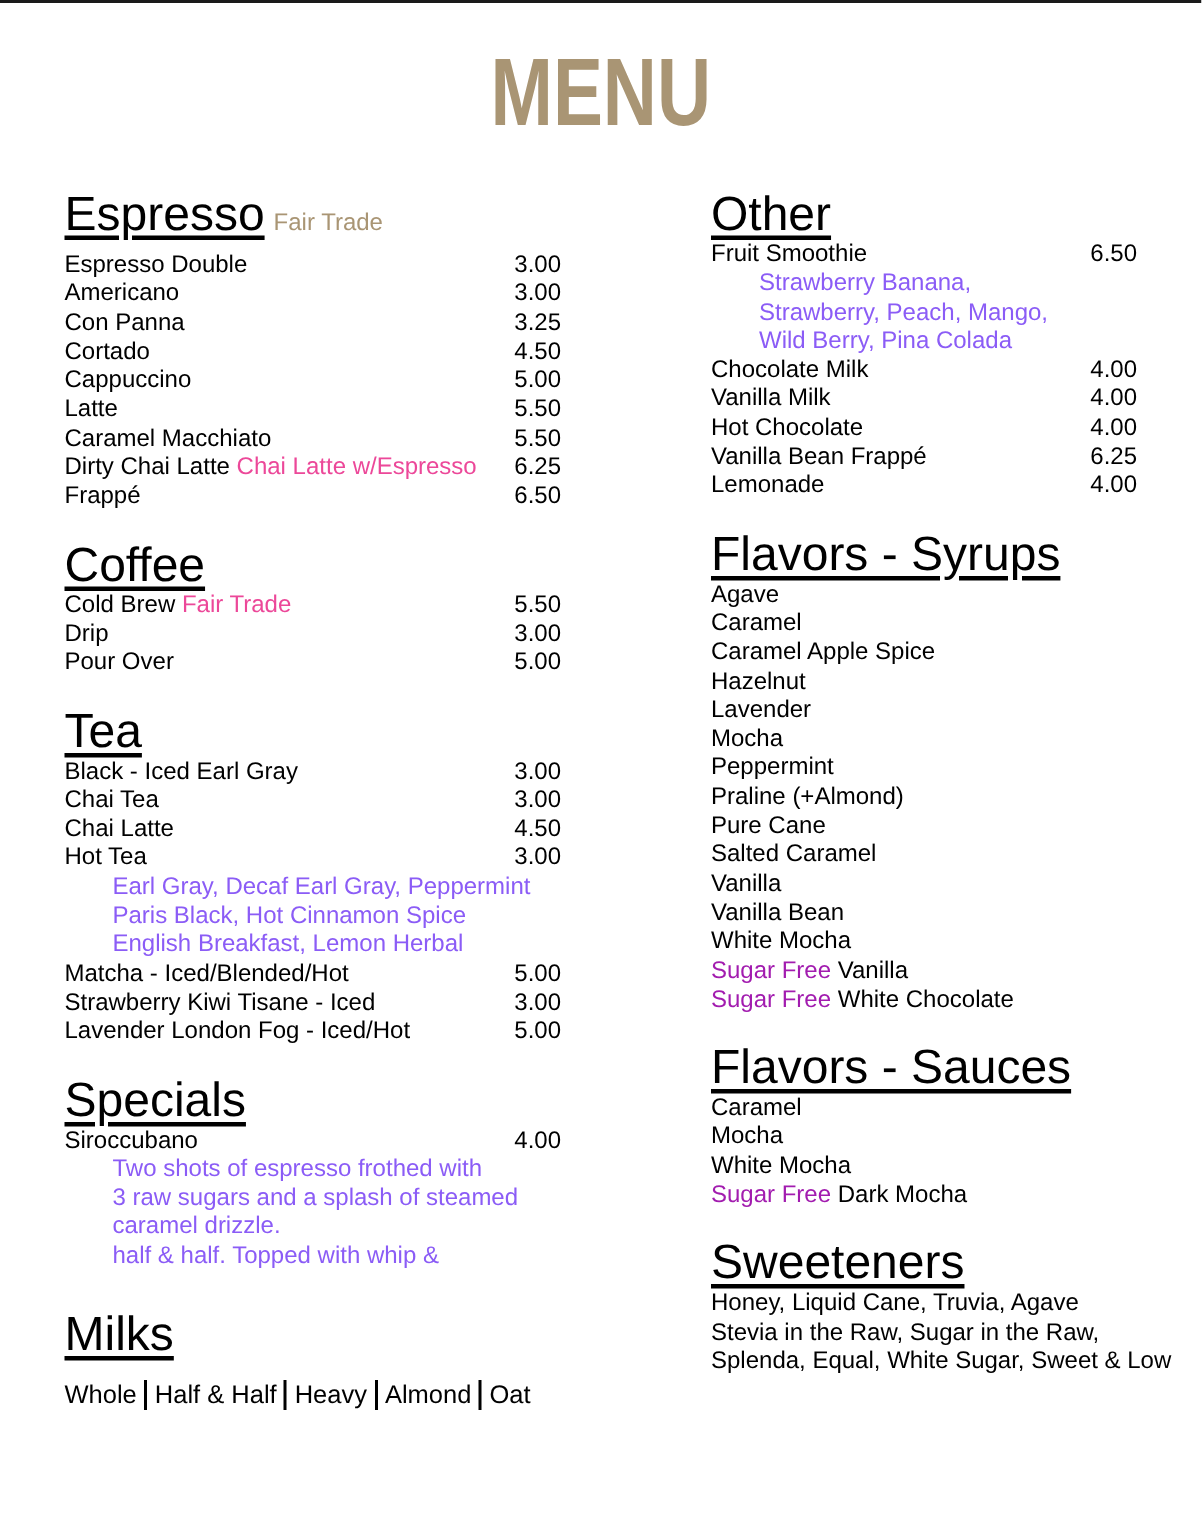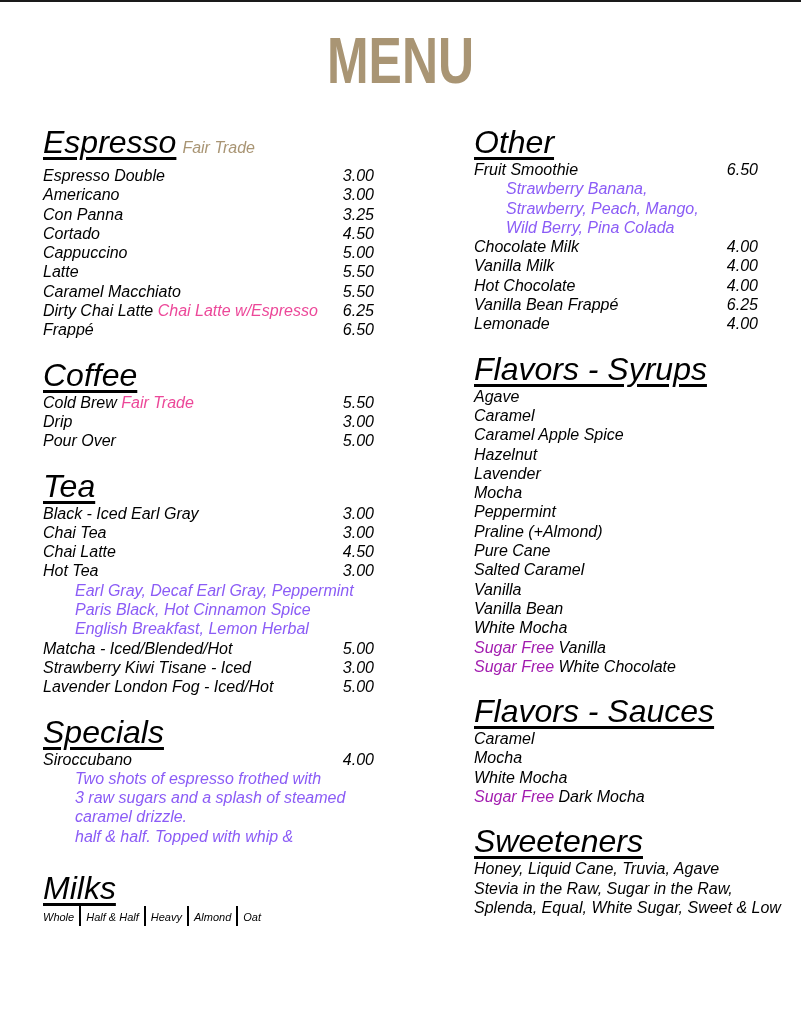--- a/index.html
+++ b/index.html
@@ -5,33 +5,33 @@
   html, body { margin:0; padding:0; background:#fff; }
   body { width:801px; height:1024px; position:relative; overflow:hidden;
          font-family:"Liberation Sans", sans-serif; color:#000; }
   .topline { position:absolute; left:0; top:0; width:801px; height:2px; background:#1a1a1a; }
   .title { position:absolute; left:0; width:801px; top:26px; text-align:center;
            font-family:"Liberation Sans", sans-serif; font-weight:bold; font-size:64px;
            color:#a99574; transform:scaleX(0.78); transform-origin:center; letter-spacing:0px; line-height:70px; }
   .col { position:absolute; top:124px; }
   .col.left { left:43px; width:340px; }
   .col.right { left:474px; width:330px; }
-  .section { margin-bottom:17px;font-style:italic; }
+  .section { margin-bottom:17px; }
   .sec-head { font-size:32px; line-height:36px; white-space:nowrap; }
   .sec-head .h { text-decoration:underline; text-decoration-thickness:3px; text-underline-offset:4px; }
   .sec-head .note { font-size:16px; color:#a99574; margin-left:6px; vertical-align:baseline; }
   .row { display:flex; justify-content:space-between; font-size:16px; line-height:19.3px; white-space:nowrap; }
   .row .name .sub { color:#ec4899; }
   .row .price { text-align:right; }
   .left .row .price { width:44px; margin-right:9px; }
   .right .row .price { width:44px; margin-right:46px; }
   .desc { font-size:16px; line-height:19.3px; color:#8b5cf6; padding-left:32px; white-space:nowrap; }
   .plain { font-size:16px; line-height:19.3px; white-space:nowrap; }
   .plain .sf { color:#a21caf; }
-  .milks { font-size:11px; line-height:22px; margin-top:0; white-space:nowrap; }
+  .milks { font-size:17px; line-height:22px; margin-top:12px; white-space:nowrap; }
   .milks .sep { display:inline-block; width:2px; height:20px; background:#000; vertical-align:-5px; margin:0 5px; }
 </style>
 </head>
 <body>
 
 <div class="topline"></div>
 <div class="title">MENU</div>
 
 <div class="col left">
 

